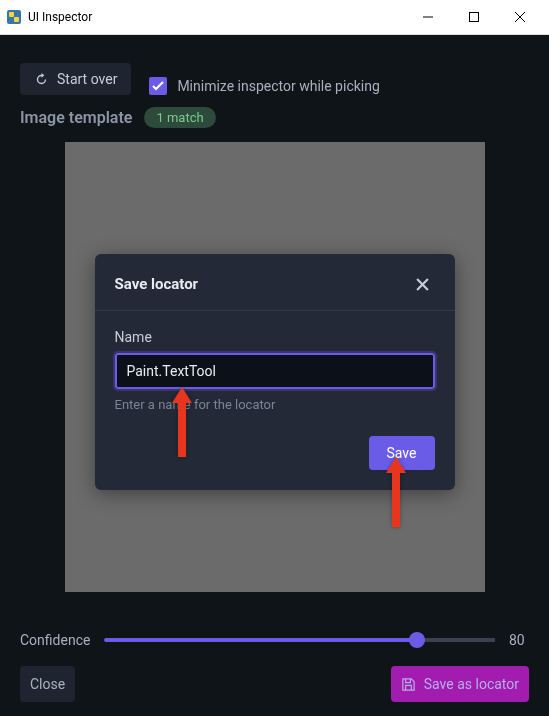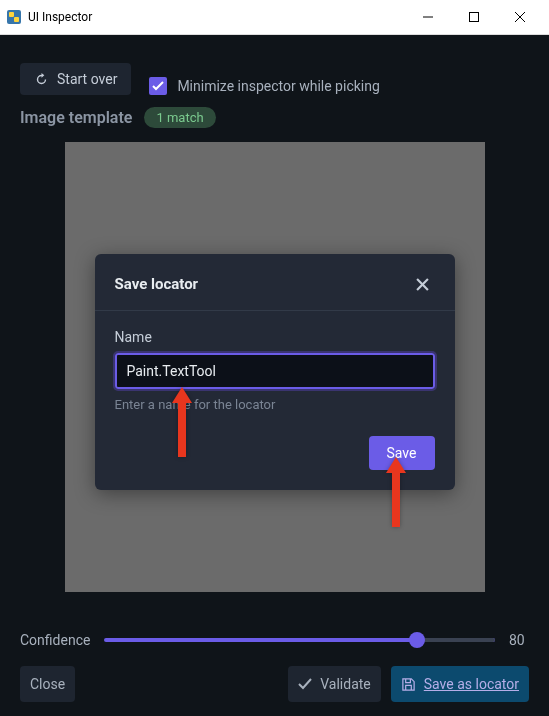--- a/index.html
+++ b/index.html
@@ -45,21 +45,21 @@
     .slider-label { font-size: 14px; color: #a8b1bd; }
     .slider-track { flex: 1; height: 4px; background: #6b5ce7; border-radius: 2px; position: relative; cursor: pointer; }
     .slider-track-inactive { position: absolute; right: 0; top: 0; height: 100%; background: #3a4252; border-radius: 2px; }
     .slider-thumb { position: absolute; width: 16px; height: 16px; background: #6b5ce7; border-radius: 50%; top: 50%; transform: translate(-50%, -50%); }
     .slider-value { font-size: 14px; color: #a8b1bd; min-width: 20px; }
     
     .bottom-buttons { display: flex; gap: 10px; align-items: center; }
     .btn { padding: 10px 10px; border-radius: 4px; font-size: 14px; cursor: pointer; border: none; display: flex; align-items: center; gap: 8px; }
     .btn-dark { background: #1e2530; color: #a8b1bd; }
     .btn-validate { background: #1e2530; color: #a8b1bd; }
-    .btn-primary { background: #0c4a6e; color: #b5aee8; text-decoration: underline; }
+    .btn-primary { background: #a21caf; color: #b5aee8; }
     .spacer { flex: 1; }
   </style>
 </head>
 <body>
 
 <div class="titlebar">
   <div class="titlebar-icon">
     <svg viewBox="0 0 16 16">
         <rect x="1" y="1" width="14" height="14" fill="#3776ab" rx="2"></rect>
         <rect x="3" y="3" width="5" height="5" fill="#ffd43b" rx="1"></rect>
@@ -151,26 +151,20 @@
       <div class="slider-track">
         <div class="slider-track-inactive" style="width: 20%;"></div>
         <div class="slider-thumb" style="left: 80%;"></div>
       </div>
       <span class="slider-value">80</span>
     </div>
 
     <div class="bottom-buttons">
       <button class="btn btn-dark">Close</button>
       <div class="spacer"></div>
-      <button class="btn btn-validate">
-        <svg width="14" height="12" viewBox="0 0 14 12">
-            <path d="M1 6l4 4 8-9" stroke="#a8b1bd" stroke-width="2" fill="none"></path>
-          </svg>
-        <span>Validate</span>
-      </button>
       <button class="btn btn-primary">
         <svg width="15" height="15" viewBox="0 0 16 16">
             <path d="M2 2h9l3 3v9H2V2zm3 0v4h5V2M5 9h6v5H5V9z" fill="none" stroke="#b5aee8" stroke-width="1.3"></path>
           </svg>
         <span>Save as locator</span>
       </button>
     </div>
   </div>
 </div>
 

